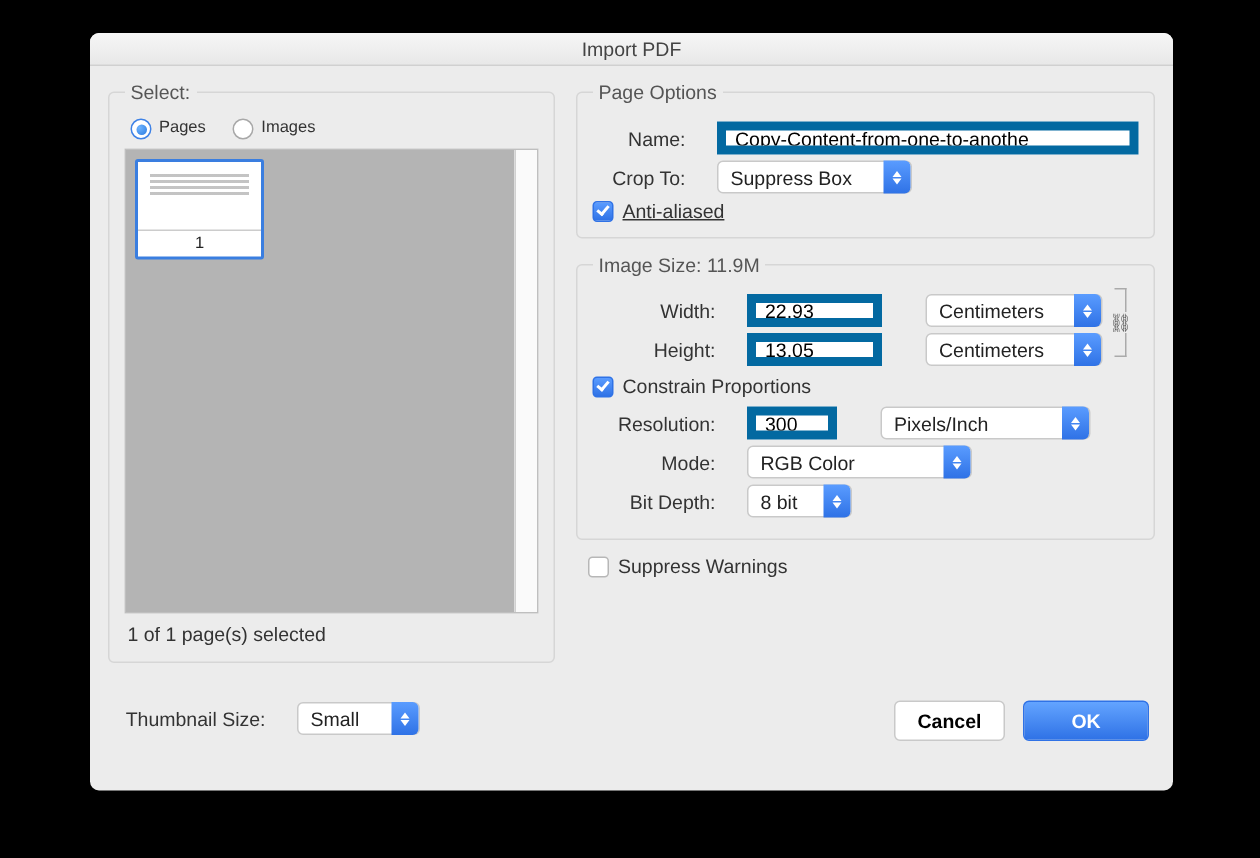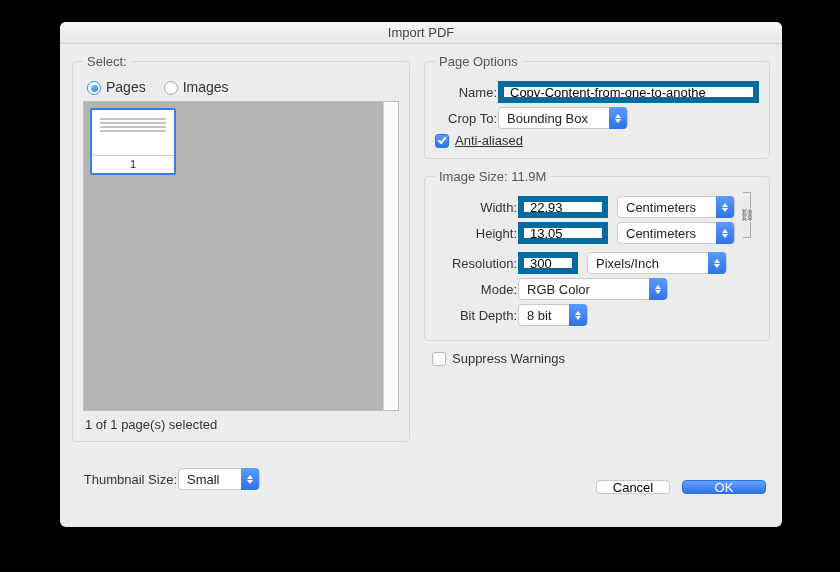--- a/index.html
+++ b/index.html
@@ -5,54 +5,54 @@
   * { box-sizing: border-box; font-family: -apple-system, "Helvetica Neue", Arial, sans-serif; }
   body { margin:0; background:#000; width:840px; height:572px; position:relative; }
   .window { position:absolute; left:60px; top:22px; width:722px; height:505px; background:#ececec; border-radius:6px; box-shadow:0 18px 40px rgba(0,0,0,.55); overflow:hidden; }
   .titlebar { height:22px; background:linear-gradient(#f6f6f6,#e8e8e8); border-bottom:1px solid #d0d0d0; text-align:center; font-size:13px; line-height:22px; color:#444; }
   .content { display:flex; padding:10px 12px 12px 12px; gap:14px; }
   .col-left { width:368px; }
   .col-right { flex:1; display:flex; flex-direction:column; gap:10px; }
   fieldset.gbox { border:1px solid #d6d6d6; border-radius:4px; margin:0; padding:8px 10px 10px 10px; position:relative; }
   fieldset.gbox > legend { font-size:13px; color:#555; padding:0 4px; }
   .radios { display:flex; gap:18px; align-items:center; padding:2px 0 6px 4px; }
-  .radio { display:flex; align-items:flex-end; gap:5px; font-size:14px; color:#333; cursor:default; }
+  .radio { display:flex; align-items:flex-start; gap:5px; font-size:11px; color:#333; cursor:default; }
   .radio .dot { width:14px; height:14px; border:1px solid #a8a8a8; border-radius:50%; background:#fff; display:inline-flex; align-items:center; justify-content:center; box-shadow:inset 0 1px 0 rgba(255,255,255,.8); }
   .radio.sel .dot { border-color:#3e82e6; }
   .radio.sel .dot::after { content:""; width:7px; height:7px; border-radius:50%; background:radial-gradient(circle at 30% 30%, #6fb4ff, #2a7be0); }
   .thumbs-wrap { display:flex; border:1px solid #bfbfbf; height:310px; background:#fff; }
   .thumbs { flex:1; background:#b4b4b4; padding:6px; }
   .thumb { width:86px; background:#fff; border:2px solid #3a7ee0; border-radius:2px; font-size:10px; text-align:center; }
   .thumb .timg { height:46px; background:#fff; border-bottom:1px solid #ccc; position:relative; overflow:hidden; }
   .thumb .timg::before { content:""; position:absolute; top:6px; left:8px; right:8px; height:16px; background:repeating-linear-gradient(0deg,#555 0 2px,transparent 2px 4px); opacity:.35; }
   .thumb .tlabel { padding:2px 0 3px; font-size:11px; color:#222; }
   .vscroll { width:15px; background:#fafafa; border-left:1px solid #d0d0d0; }
   .sel-status { font-size:13px; color:#333; padding:6px 2px 2px; }
-  .row { display:flex; align-items:center; gap:1px; margin:4px 0; }
+  .row { display:flex; align-items:center; gap:21px; margin:4px 0; }
   .row .label { font-size:13px; color:#333; text-align:right; }
   .label-col-105 { width:105px; } 
   .label-col-62  { width:62px; }  
   .label-col-82  { width:82px; }  
   input.textfield { height:22px; border:6px solid #0369a1; background:#fff; font-size:13px; padding:0 6px; outline:none; }
   .mac-select { position:relative; display:inline-flex; align-items:center; height:22px; background:#fff; border:1px solid #c9c9c9; border-radius:4px; font-size:13px; cursor:default; }
   .mac-select .val { padding:0 8px; flex:1; color:#222; }
   .mac-select .arrows { width:18px; height:22px; border-top-right-radius:4px; border-bottom-right-radius:4px; display:flex; flex-direction:column; align-items:center; justify-content:center; gap:1px; }
   .mac-select.blue .arrows { background:linear-gradient(#5a9cff,#2f72e6); }
   .mac-select.blue .arrows .u,.mac-select.blue .arrows .d { border-left:3px solid transparent; border-right:3px solid transparent; }
   .mac-select.blue .arrows .u { border-bottom:4px solid #fff; }
   .mac-select.blue .arrows .d { border-top:4px solid #fff; }
   .check { display:flex; align-items:center; gap:6px; font-size:13px; color:#333; cursor:default; }
   .check .box { width:14px; height:14px; border:1px solid #b7b7b7; border-radius:3px; background:#fff; display:inline-flex; align-items:center; justify-content:center; }
   .check.on .box { background:linear-gradient(#5a9cff,#2f72e6); border-color:#2f72e6; }
   .check.on .box::after { content:""; width:6px; height:3px; border-left:2px solid #fff; border-bottom:2px solid #fff; transform:rotate(-50deg); margin-top:-2px; }
   .link-chain { width:24px; display:flex; flex-direction:column; align-items:center; }
   .link-chain .bar { width:8px; height:16px; border:1px solid #aaa; border-left:none; }
   .link-chain .ico { font-size:12px; color:#555; }
   .footer-buttons { display:flex; justify-content:flex-end; gap:12px; padding:4px 4px 0 0; }
-  .btn { height:14px; min-width:74px; border-radius:4px; font-size:13px; border:1px solid #c9c9c9; background:#fff; display:inline-flex; align-items:center; justify-content:center; cursor:default; }
+  .btn { height:27px; min-width:74px; border-radius:4px; font-size:13px; border:1px solid #c9c9c9; background:#fff; display:inline-flex; align-items:center; justify-content:center; cursor:default;font-weight:bold; }
   .btn.primary { background:linear-gradient(#63a4ff,#2f72e6); color:#fff; border-color:#2f72e6; }
 </style>
 </head>
 <body>
 
 <div class="window">
   <div class="titlebar">Import PDF</div>
   <div class="content">
 
     <div class="col-left">
@@ -95,21 +95,21 @@
 
       <fieldset class="gbox">
         <legend>Page Options</legend>
         <div class="row">
           <span class="label label-col-62">Name:</span>
           <input class="textfield" style="flex: 1 1 0%;" value="Copy-Content-from-one-to-anothe">
         </div>
         <div class="row">
           <span class="label label-col-62">Crop To:</span>
           <div class="mac-select blue" style="width:130px;">
-            <span class="val">Bounding Box</span>
+            <span class="val">Suppress Box</span>
             <span class="arrows">
                 <span class="u"></span>
                 <span class="d"></span>
               </span>
           </div>
         </div>
         <div class="check on" style="margin-top:4px;text-decoration:underline;">
           <span class="box"></span>
           <span>Anti-aliased</span>
         </div>
@@ -143,20 +143,24 @@
               </div>
             </div>
           </div>
           <div class="link-chain">
             <div class="bar" style="border-bottom:none;"></div>
             <span class="ico">⛓</span>
             <div class="bar" style="border-top:none;"></div>
           </div>
         </div>
 
+        <div class="check on" style="margin:2px 0 6px;">
+          <span class="box"></span>
+          <span>Constrain Proportions</span>
+        </div>
 
         <div class="row">
           <span class="label label-col-82">Resolution:</span>
           <input class="textfield" style="width: 60px;" value="300">
           <div class="mac-select blue" style="width:140px; margin-left:8px;">
             <span class="val">Pixels/Inch</span>
             <span class="arrows">
                 <span class="u"></span>
                 <span class="d"></span>
               </span>

